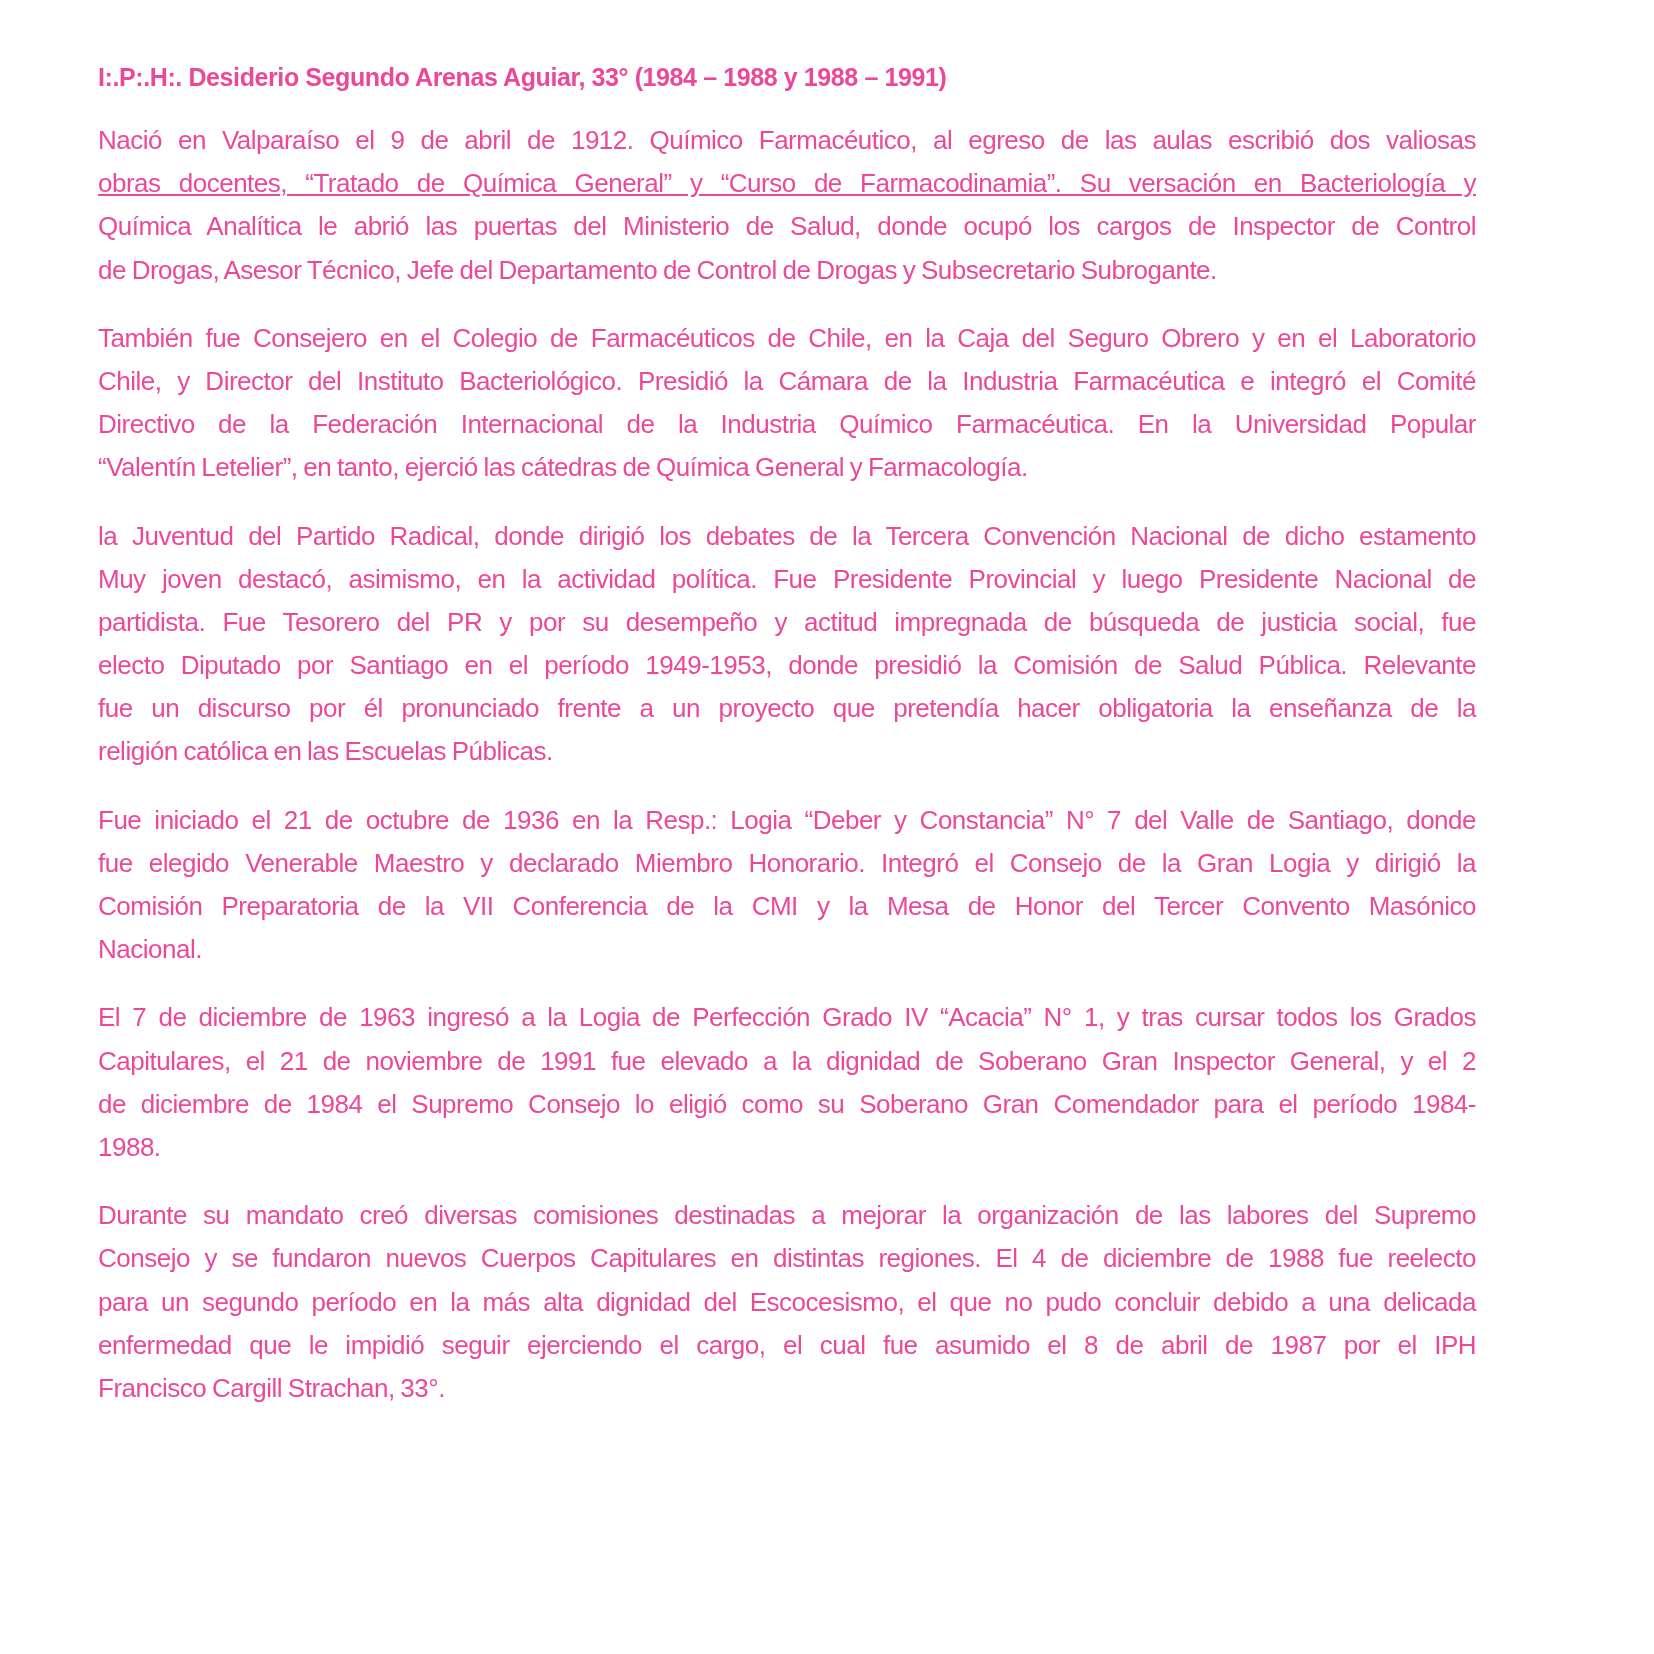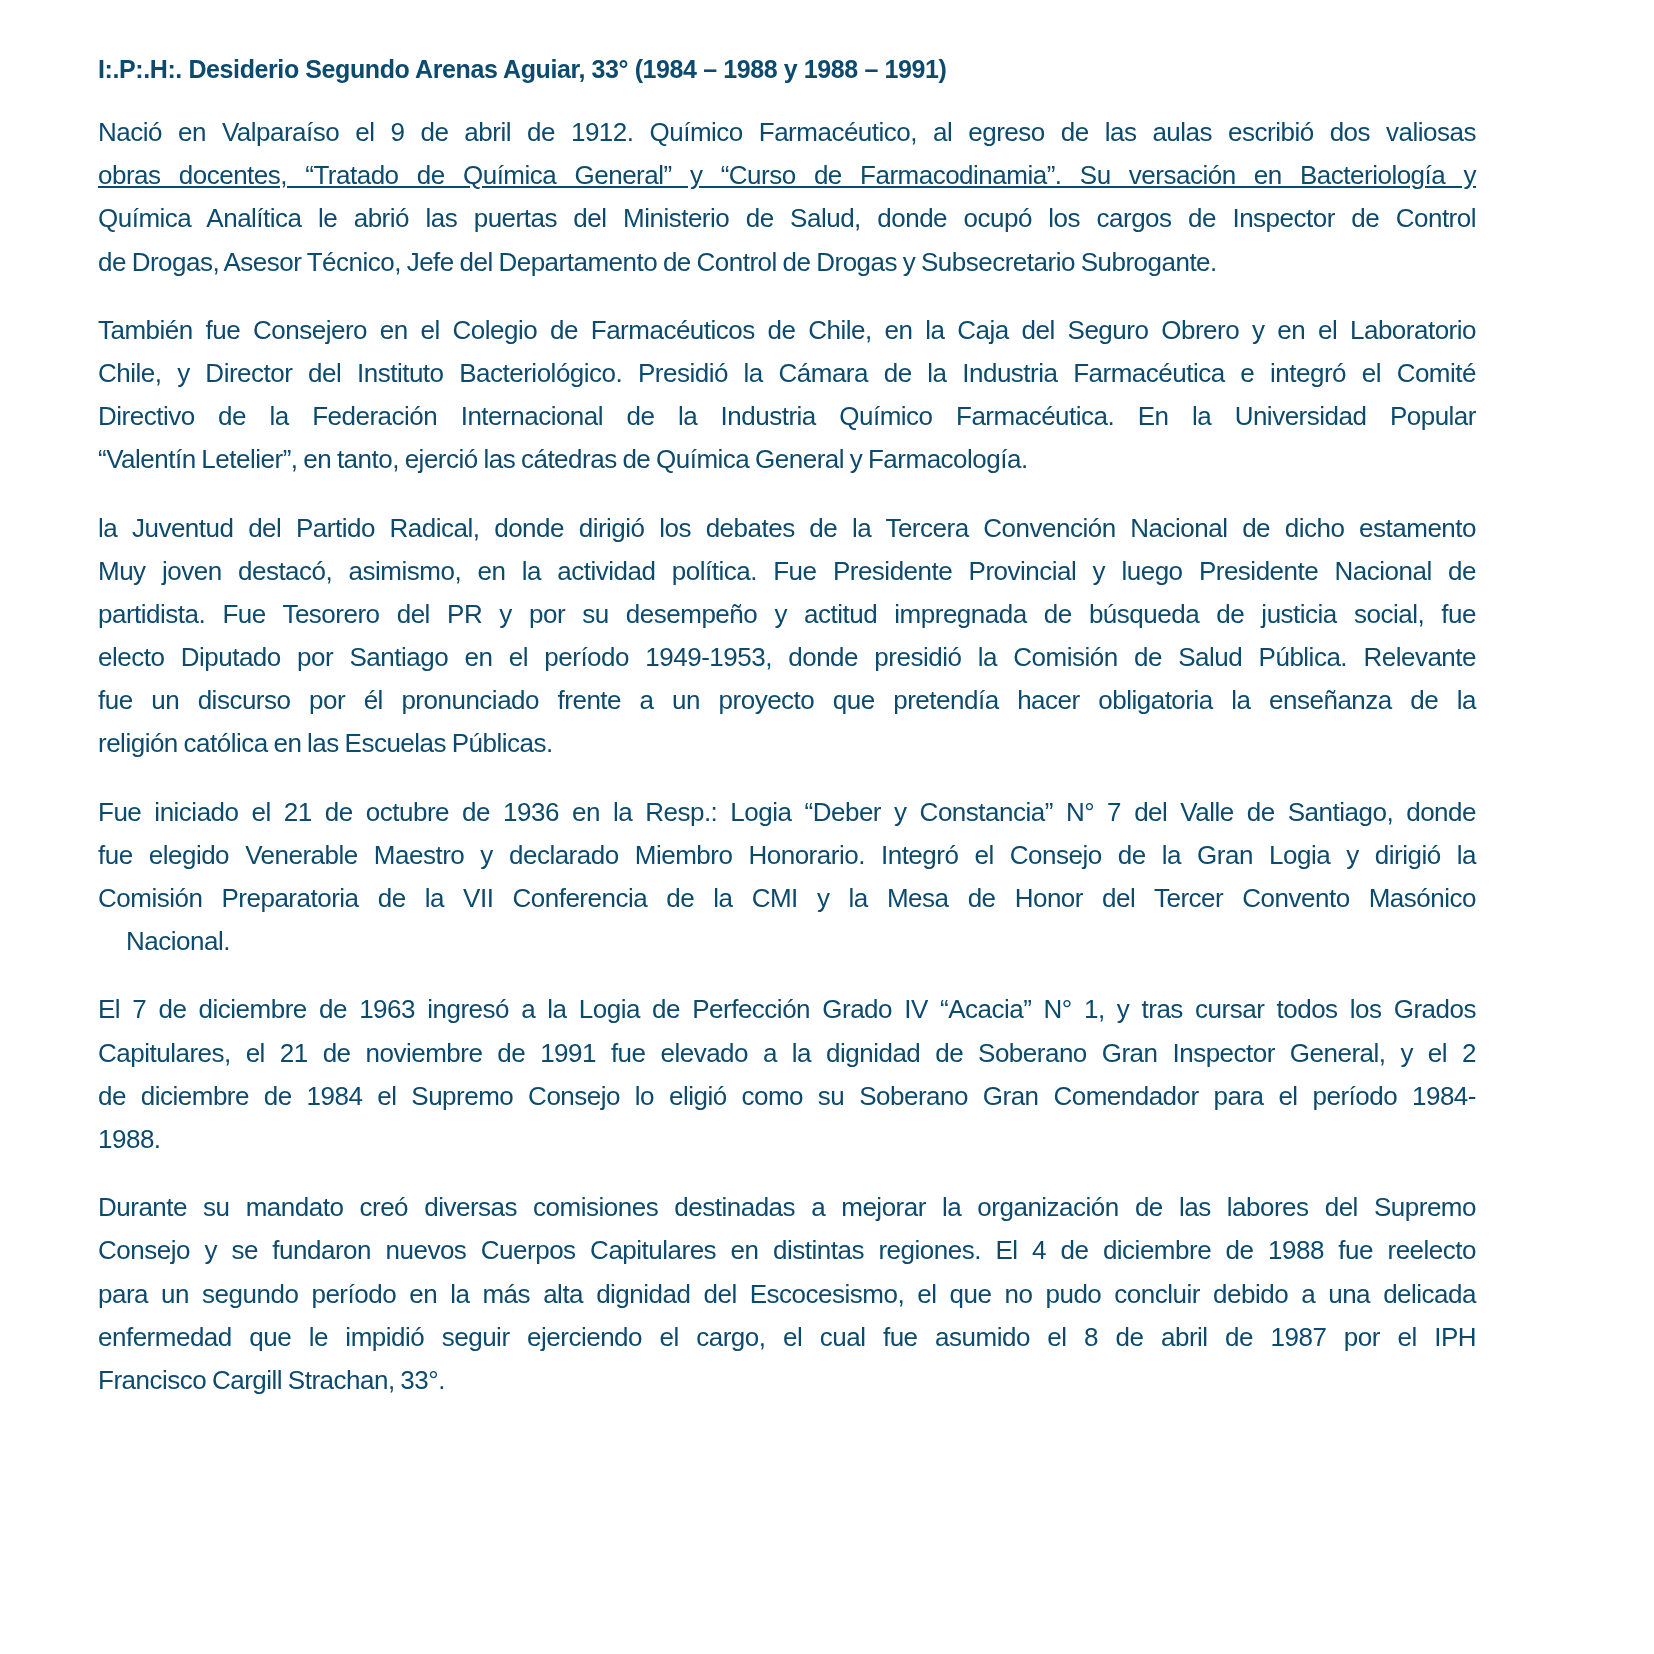--- a/index.html
+++ b/index.html
@@ -1,20 +1,20 @@
 <!DOCTYPE html>
 <html><head>
 <meta charset="utf-8">
 <style>
   html, body { margin: 0; padding: 0; background: #ffffff; }
   body { width: 1654px; height: 1654px; position: relative; overflow: hidden; }
   .page {
-    position: absolute; left: 98px; top: 48px; width: 1468px;
+    position: absolute; left: 98px; top: 56px; width: 1468px;
     font-family: "Liberation Sans", sans-serif;
-    color: #0c4a6e;
+    color: #ec4899;
   }
   .title {
     font-weight: bold; font-size: 25px; line-height: 43px;
     margin: 0 0 2px 0; letter-spacing: -0.4px;
   }
   .para { margin: 0 0 25px 0; }
   .line {
     display: block; font-size: 26px; line-height: 43.2px; height: 43.2px;
     white-space: nowrap; text-align: justify; text-align-last: justify;
     letter-spacing: -0.5px; word-spacing: -1px;
@@ -44,21 +44,21 @@
         <span class="line" style="display: block; width: 1378px;">Muy joven destacó, asimismo, en la actividad política. Fue Presidente Provincial y luego Presidente Nacional de</span>
         <span class="line" style="display: block; width: 1378px;">partidista. Fue Tesorero del PR y por su desempeño y actitud impregnada de búsqueda de justicia social, fue</span>
         <span class="line" style="display: block; width: 1378px;">electo Diputado por Santiago en el período 1949-1953, donde presidió la Comisión de Salud Pública. Relevante</span>
         <span class="line" style="display: block; width: 1378px;">fue un discurso por él pronunciado frente a un proyecto que pretendía hacer obligatoria la enseñanza de la</span>
         <span class="line last" style="display: block; width: 1378px; text-align-last: left;">religión católica en las Escuelas Públicas.</span>
       </p>
       <p class="para">
         <span class="line" style="display: block; width: 1378px; margin-top: 25px;">Fue iniciado el 21 de octubre de 1936 en la Resp.: Logia “Deber y Constancia” N° 7 del Valle de Santiago, donde</span>
         <span class="line" style="display: block; width: 1378px;">fue elegido Venerable Maestro y declarado Miembro Honorario. Integró el Consejo de la Gran Logia y dirigió la</span>
         <span class="line" style="display: block; width: 1378px;">Comisión Preparatoria de la VII Conferencia de la CMI y la Mesa de Honor del Tercer Convento Masónico</span>
-        <span class="line last" style="display: block; width: 1378px; text-align-last: left; margin-left: 28px;">Nacional.</span>
+        <span class="line last" style="display: block; width: 1378px; text-align-last: left;">Nacional.</span>
       </p>
       <p class="para">
         <span class="line" style="display: block; width: 1378px;">El 7 de diciembre de 1963 ingresó a la Logia de Perfección Grado IV “Acacia” N° 1, y tras cursar todos los Grados</span>
         <span class="line" style="display: block; width: 1378px;">Capitulares, el 21 de noviembre de 1991 fue elevado a la dignidad de Soberano Gran Inspector General, y el 2</span>
         <span class="line" style="display: block; width: 1378px;">de diciembre de 1984 el Supremo Consejo lo eligió como su Soberano Gran Comendador para el período 1984-</span>
         <span class="line last" style="display: block; width: 1378px; text-align-last: left;">1988.</span>
       </p>
       <p class="para">
         <span class="line" style="display: block; width: 1378px;">Durante su mandato creó diversas comisiones destinadas a mejorar la organización de las labores del Supremo</span>
         <span class="line" style="display: block; width: 1378px;">Consejo y se fundaron nuevos Cuerpos Capitulares en distintas regiones. El 4 de diciembre de 1988 fue reelecto</span>

